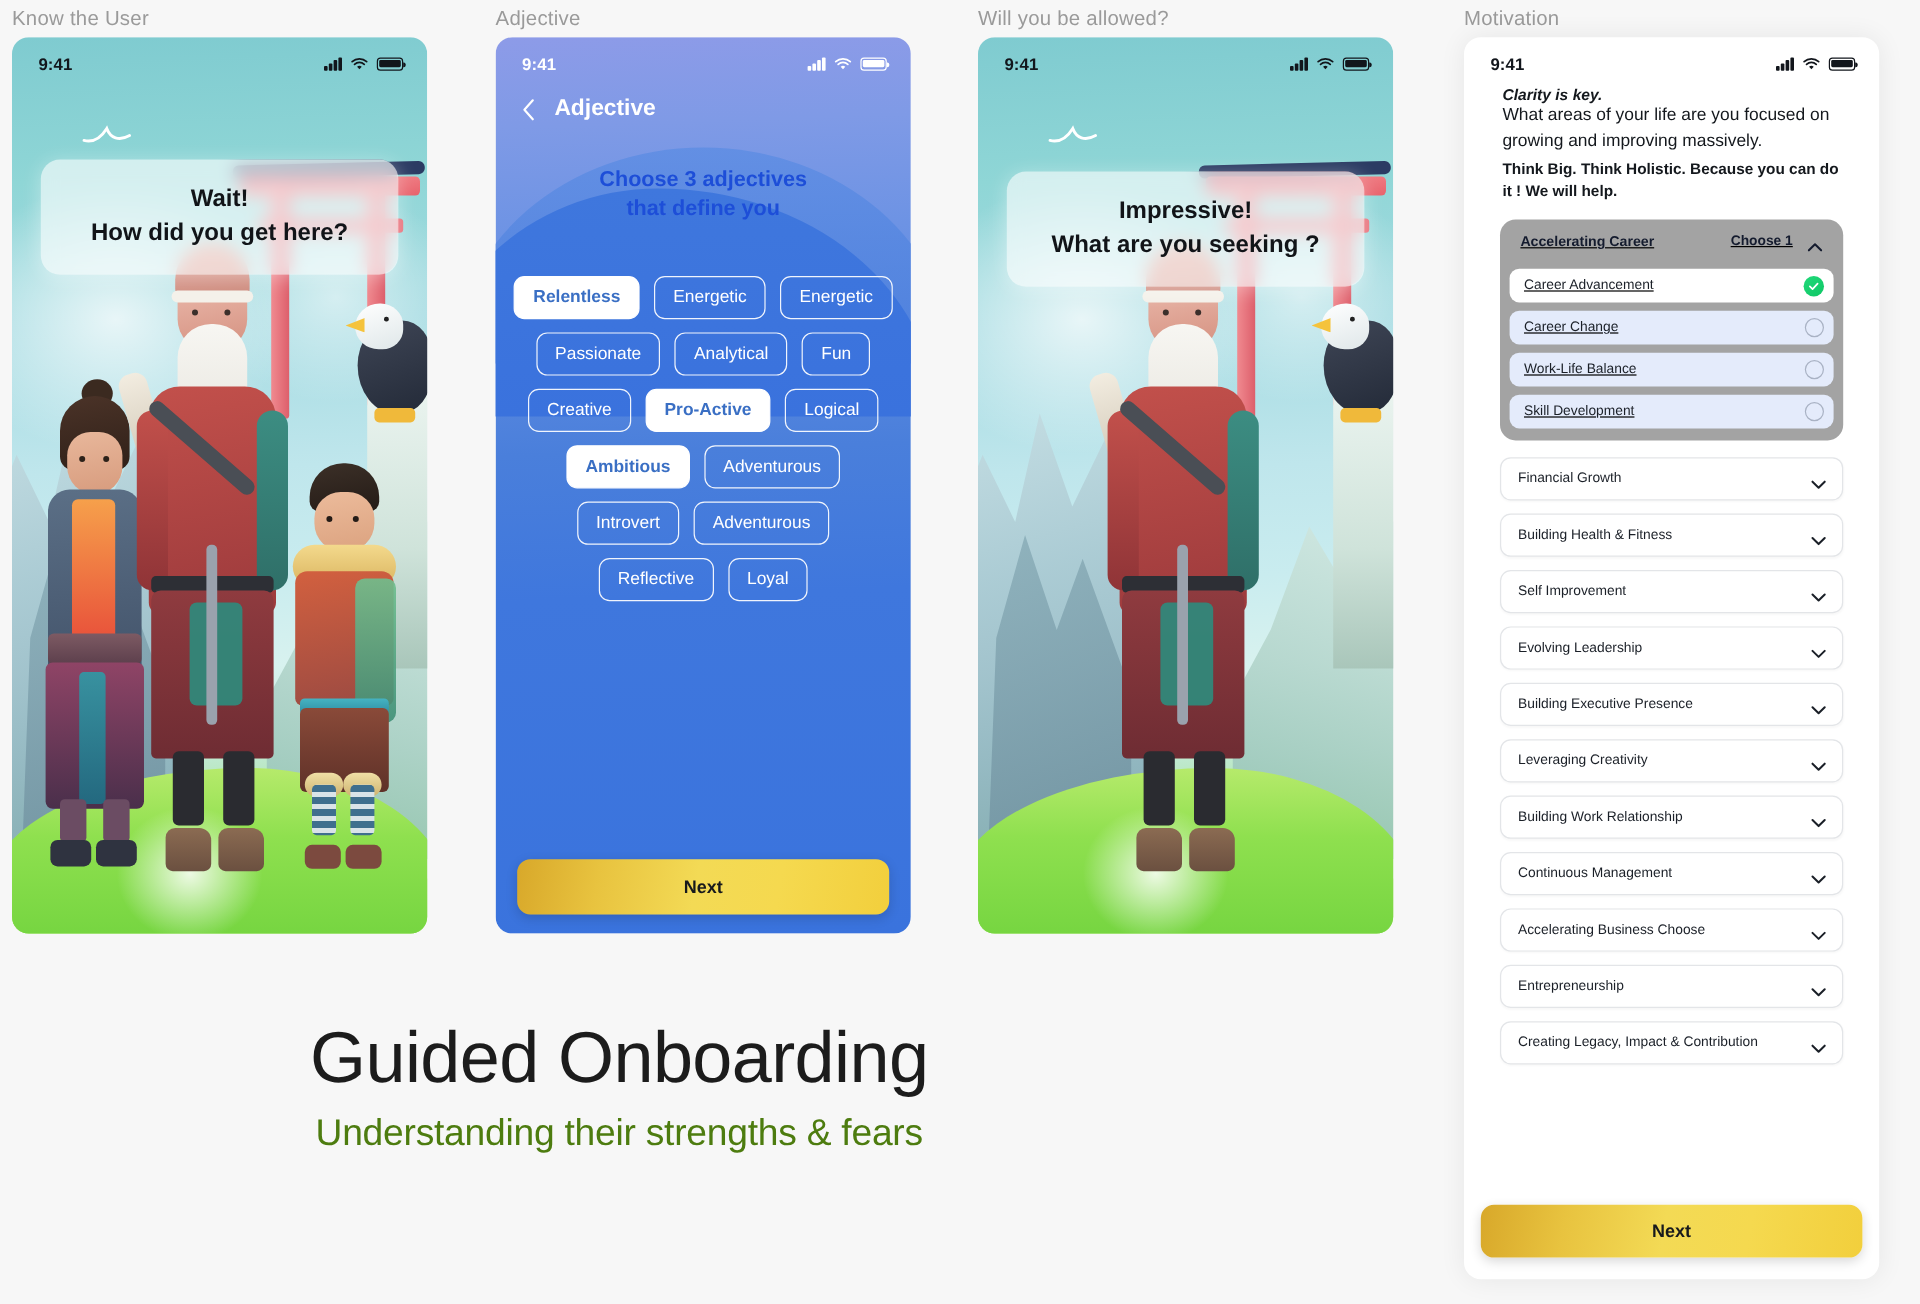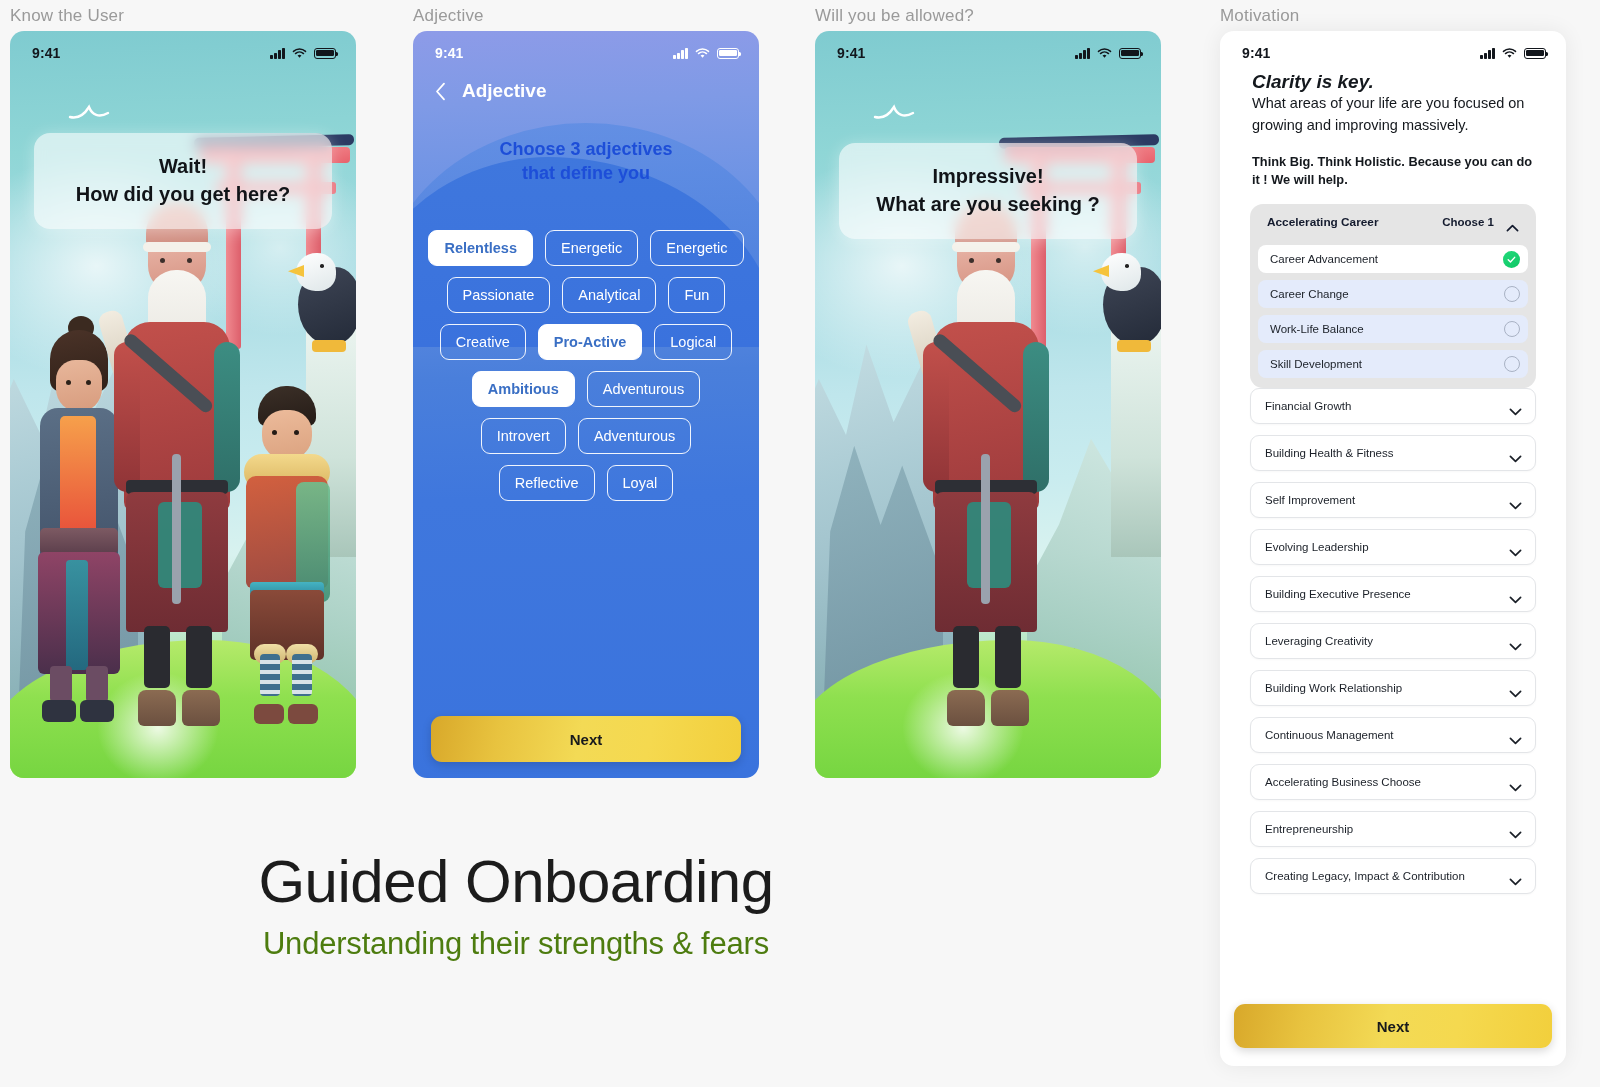--- a/index.html
+++ b/index.html
@@ -300,28 +300,30 @@
     font-size: 15px; font-weight: 700; color:#17191c;
     box-shadow: 0 3px 10px rgba(0,0,0,.16);
     cursor: pointer;
   }
 
   
   .p4 .navbar { height: 46px; }
   .p4 .navtitle { color:#0f1216; font-size: 19px; }
   .p4 .chev-back { color:#8a8f96; }
   .goal-copy { padding: 4px 32px 0 32px; }
-  .goal-copy .lead { font-size: 19px; font-weight: 700; font-style: italic; color:#14181d; }
+  .goal-copy .lead { font-size: 13px; font-weight: 700; font-style: italic; color:#14181d; }
   .goal-copy .body { font-size: 14.5px; color:#14181d; line-height: 1.5; }
-  .goal-copy .body2 { margin-top: 16px; font-size: 12.8px; color:#14181d; line-height: 1.48; font-weight:600; }
+  .goal-copy .body2 { margin-top: 2px; font-size: 12.8px; color:#14181d; line-height: 1.48; font-weight:600; }
 
   .goal-list { padding: 14px 30px 0 30px; }
 
   .acc-open {
-    background: #e5e5e5; border-radius: 13px; padding: 9px 8px 10px 8px;
+    background: #a3a3a3; border-radius: 13px; padding: 9px 8px 10px 8px;
+    margin-bottom: 14px;
+    text-decoration: underline;
   }
   .acc-open-head {
     display:flex; align-items:center; justify-content:space-between;
     padding: 2px 9px 9px 9px;
   }
   .acc-open-title { font-size: 11.8px; font-weight: 700; color:#141b2e; }
   .acc-open-right { display:flex; align-items:center; gap: 12px; }
   .acc-open-hint { font-size: 11.5px; font-weight: 700; color:#141b2e; }
   .chev { width: 13px; height: 8px; flex:0 0 auto; }
 

